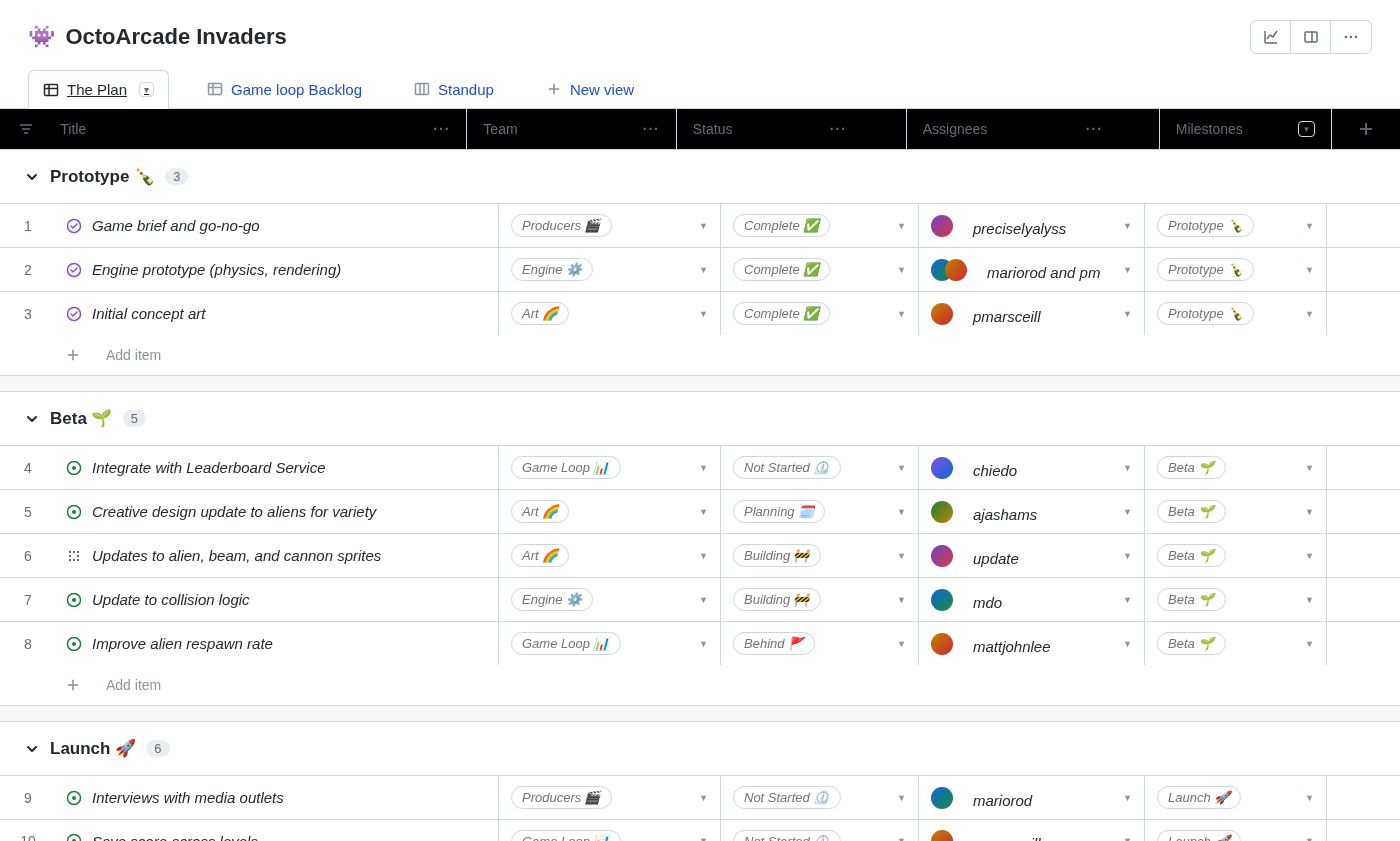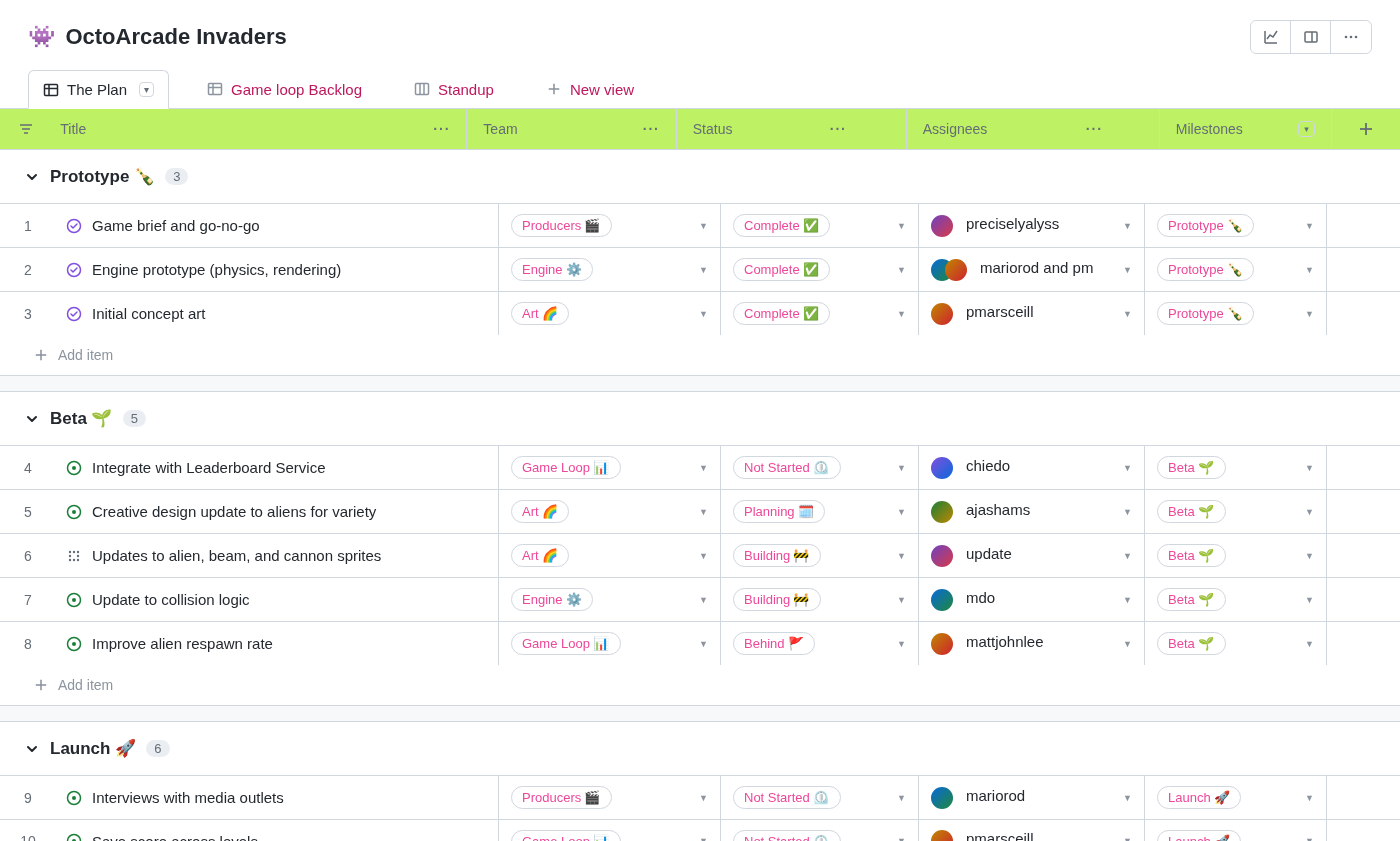--- a/index.html
+++ b/index.html
@@ -12,27 +12,27 @@
 .project-emoji { font-size: 22px; }
 .project-title { font-size: 22px; font-weight: 600; }
 .header-right { display: flex; gap: 0; border: 1px solid #d0d7de; border-radius: 6px; }
 .header-btn { width: 40px; height: 32px; display: flex; align-items: center; justify-content: center; background: #fff; border: none; border-right: 1px solid #d0d7de; cursor: pointer; color: #656d76; }
 .header-btn:last-child { border-right: none; }
 .header-btn:first-child { border-radius: 6px 0 0 6px; }
 .header-btn:last-child { border-radius: 0 6px 6px 0; }
 
 
 .tabs { display: flex; align-items: center; gap: 24px; padding: 0 28px; border-bottom: 1px solid #d0d7de; }
-.tab { display: flex; align-items: center; gap: 8px; padding: 10px 14px; cursor: pointer; color: #be185d; font-size: 15px; position: relative; }
-.tab.active { color: #24292f; border: 1px solid #d0d7de; border-bottom: 1px solid #fff; border-radius: 6px 6px 0 0; margin-bottom: -1px; background: #fff; }
+.tab { display: flex; align-items: center; gap: 8px; padding: 10px 14px; cursor: pointer; color: #1d4ed8; font-size: 15px; position: relative; }
+.tab.active { color: #24292f; border: 1px solid #d0d7de; border-bottom: 1px solid #fff; border-radius: 6px 6px 0 0; margin-bottom: -1px; background: #fff; text-decoration: underline; }
 .tab-icon { width: 16px; height: 16px; display: inline-flex; align-items: center; justify-content: center; }
 .tab-dropdown { margin-left: 4px; border: 1px solid #d0d7de; border-radius: 4px; padding: 1px 4px; font-size: 10px; color: #656d76; }
 
 
-.col-headers { display: flex; border-bottom: 1px solid #d0d7de; background: #bef264; justify-content: flex-end; }
+.col-headers { display: flex; border-bottom: 1px solid #d0d7de; background: #000000; justify-content: flex-end; }
 .col-filter { width: 56px; display: flex; align-items: center; justify-content: center; padding: 12px 0; }
 .col { padding: 12px 16px; border-left: 1px solid #d0d7de; display: flex; align-items: center; justify-content: space-between; color: #656d76; font-weight: 500; font-size: 14px; }
 .col.title-col { width: 442px; border-left: none; padding-left: 8px; }
 .col.team-col { width: 222px; }
 .col.status-col { width: 198px; }
 .col.assignees-col { width: 226px; margin-left: 43px; }
 .col.milestones-col { width: 182px; margin-left: 40px; }
 .col-add { width: 74px; border-left: 1px solid #d0d7de; display: flex; align-items: center; justify-content: center; }
 .col-menu { color: #656d76; font-weight: bold; letter-spacing: 1px; cursor: pointer; }
 .caret-box { border: 1px solid #d0d7de; border-radius: 4px; padding: 2px 5px; font-size: 9px; color: #656d76; }
@@ -40,44 +40,44 @@
 
 .group-header { display: flex; align-items: center; gap: 10px; padding: 16px 24px; }
 .group-chevron { cursor: pointer; }
 .group-title { font-size: 17px; font-weight: 600; }
 .group-count { background: #eaeef2; color: #656d76; border-radius: 10px; padding: 1px 8px; font-size: 13px; font-weight: 500; }
 
 
 .row { display: flex; border-top: 1px solid #d0d7de; min-height: 44px; align-items: stretch; }
 .row:last-of-type { border-bottom: 1px solid #d0d7de; }
 .row-num { width: 56px; display: flex; align-items: center; justify-content: center; color: #656d76; font-size: 14px; }
-.cell { border-left: 1px solid #d0d7de; display: flex; align-items: center; padding: 0 12px; justify-content: space-between; }
+.cell { border-left: 1px solid #d0d7de; display: flex; align-items: center; padding: 0 12px; justify-content: space-between; font-style: italic; }
 .cell.title-cell { width: 442px; border-left: none; justify-content: flex-start; gap: 10px; padding-left: 10px; }
 .cell.team-cell { width: 222px; }
 .cell.status-cell { width: 198px; }
 .cell.assignees-cell { width: 226px; }
 .cell.milestones-cell { width: 182px; }
 .cell.end-cell { width: 74px; border-left: 1px solid #d0d7de; }
 .issue-icon { width: 16px; height: 16px; flex-shrink: 0; }
 .title-text { font-size: 15px; color: #24292f; }
 
-.pill { background: #fff; border: 1px solid #d0d7de; border-radius: 14px; padding: 3px 10px; font-size: 13px; color: #ec4899; display: inline-flex; align-items: center; gap: 4px; }
+.pill { background: #fff; border: 1px solid #d0d7de; border-radius: 14px; padding: 3px 10px; font-size: 13px; color: #737373; display: inline-flex; align-items: center; gap: 4px; }
 .cell-caret { font-size: 9px; color: #8c959f; cursor: pointer; }
 
-.assignee { display: flex; align-items: flex-start; gap: 13px; }
+.assignee { display: flex; align-items: flex-end; gap: 20px; }
 .avatar { width: 22px; height: 22px; border-radius: 50%; background: linear-gradient(135deg,#6f42c1,#d73a49); flex-shrink: 0; }
 .avatar.a2 { background: linear-gradient(135deg,#0969da,#1f883d); }
 .avatar.a3 { background: linear-gradient(135deg,#bf8700,#cf222e); }
 .avatar.a4 { background: linear-gradient(135deg,#8250df,#0969da); }
 .avatar.a5 { background: linear-gradient(135deg,#1a7f37,#bf8700); }
 .avatar-stack { display: flex; }
 .avatar-stack .avatar:nth-child(2) { margin-left: -8px; }
 .assignee-name { font-size: 15px; color: #24292f; }
 
-.add-item-row { display: flex; align-items: center; gap: 10px; padding: 12px 0 12px 34px; color: #8c959f; border-bottom: 1px solid #d0d7de; cursor: pointer; }
+.add-item-row { display: flex; align-items: center; gap: 26px; padding: 12px 0 12px 66px; color: #8c959f; border-bottom: 1px solid #d0d7de; cursor: pointer; }
 .spacer { height: 16px; background: #f6f8fa; border-bottom: 1px solid #d0d7de; }
 
 svg { display: block; }
 </style>
 </head>
 <body>
 
 <div class="container">
 
   <div class="header">

